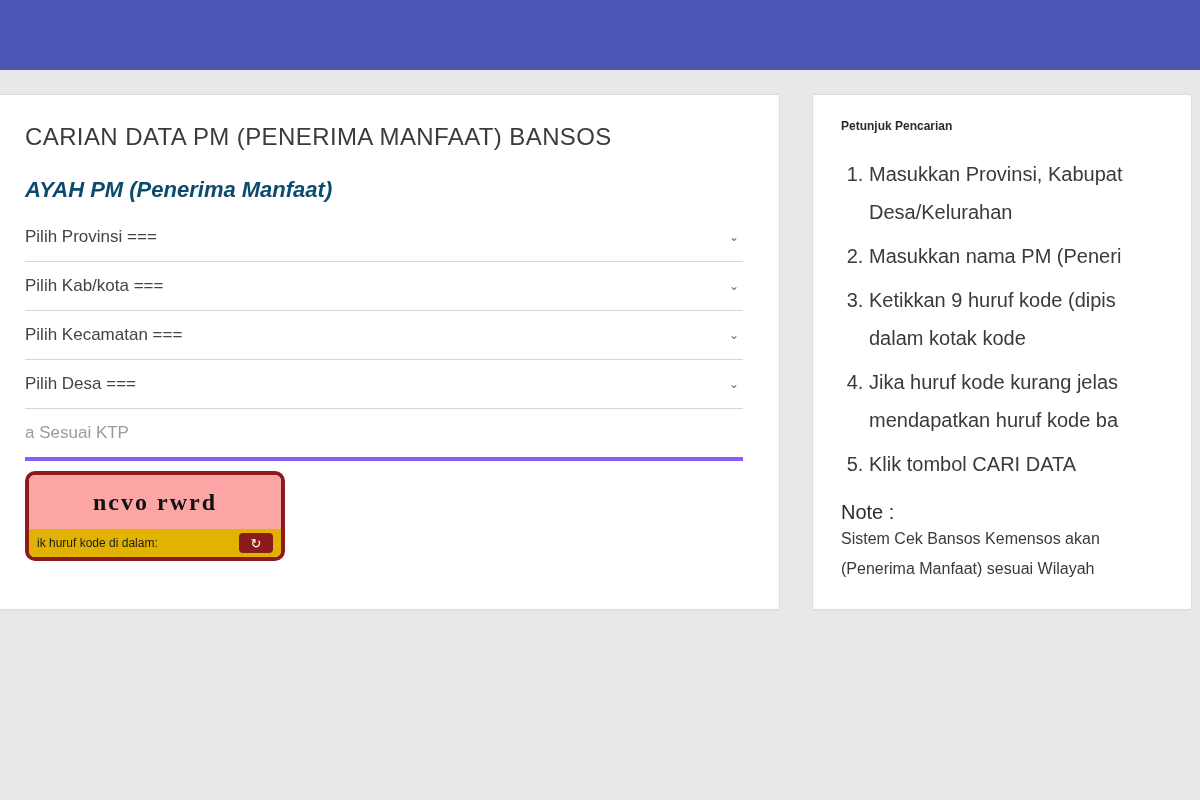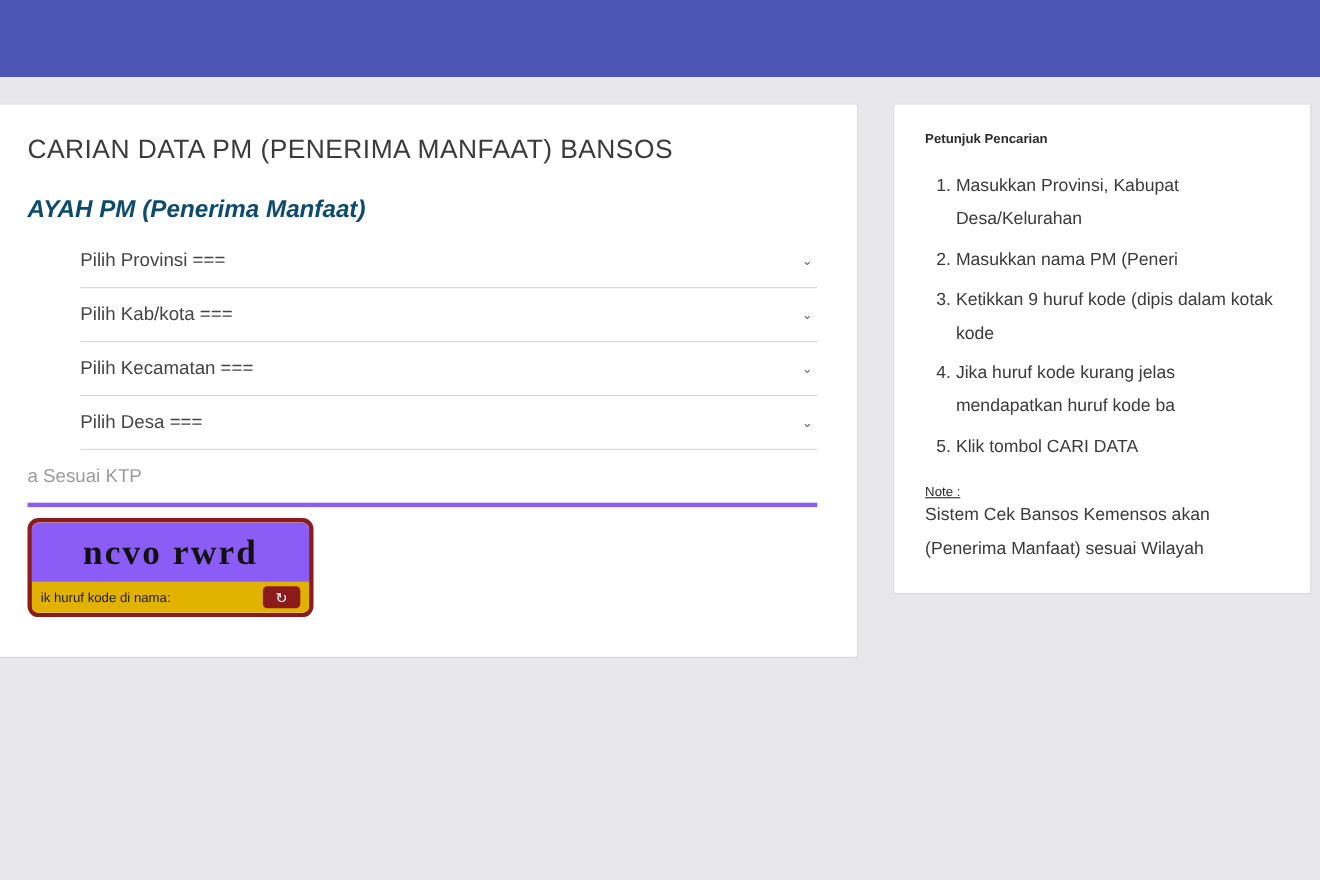--- a/index.html
+++ b/index.html
@@ -48,21 +48,20 @@
   }
   .select-row {
     display: flex;
     align-items: center;
     justify-content: space-between;
     border-bottom: 1px solid #d6d6d6;
     padding: 14px 4px 14px 0;
     font-size: 17px;
     color: #444;
     cursor: pointer;
-    margin-left: 48px;
   }
   .chevron {
     font-size: 12px;
     color: #6b6b6b;
   }
   .text-input {
     width: 100%;
     border: none;
     border-bottom: 4px solid #8b5cf6;
     padding: 14px 0 14px 0;
@@ -78,25 +77,25 @@
     width: 260px;
     overflow: hidden;
     background: #fff;
   }
   .captcha-img {
     height: 54px;
     display: flex;
     align-items: center;
     justify-content: center;
     font-family: Georgia, 'Times New Roman', serif;
-    font-size: 32px;
+    font-size: 24px;
     font-weight: 700;
     letter-spacing: 2px;
     color: #111;
-    background: #8b5cf6;
+    background: #fca5a5;
   }
   .captcha-bar {
     background: #e2b200;
     color: #1b1b1b;
     font-size: 12px;
     padding: 4px 8px;
     display: flex;
     align-items: center;
     justify-content: space-between;
   }
@@ -118,29 +117,28 @@
   }
   .side-title {
     font-size: 12px;
     font-weight: 700;
     margin-bottom: 22px;
     color: #2b2b2b;
   }
   .side-list {
     list-style: decimal;
     padding-left: 28px;
-    font-size: 16px;
+    font-size: 20px;
     color: #3a3a3a;
     line-height: 1.9;
   }
   .side-list li { margin-bottom: 6px; }
   .note-label {
     margin-top: 18px;
-    text-decoration: underline;
-    font-size: 12px;
+    font-size: 20px;
   }
   .note-text {
     font-size: 16px;
     line-height: 1.9;
     color: #3a3a3a;
   }
 </style>
 </head>
 <body>
 
@@ -174,21 +172,21 @@
       <span class="chevron">⌄</span>
     </div>
 
 
     <input class="text-input" type="text" placeholder="a Sesuai KTP" style="">
 
 
     <div class="captcha-wrap">
       <div class="captcha-img">ncvo  rwrd</div>
       <div class="captcha-bar">
-        <span>ik huruf kode di nama:</span>
+        <span>ik huruf kode di dalam:</span>
         <span class="captcha-reload">
           <span>↻</span>
         </span>
       </div>
     </div>
 
   </div>
 
   <div class="card side-card">
     <div class="side-title">Petunjuk Pencarian</div>

